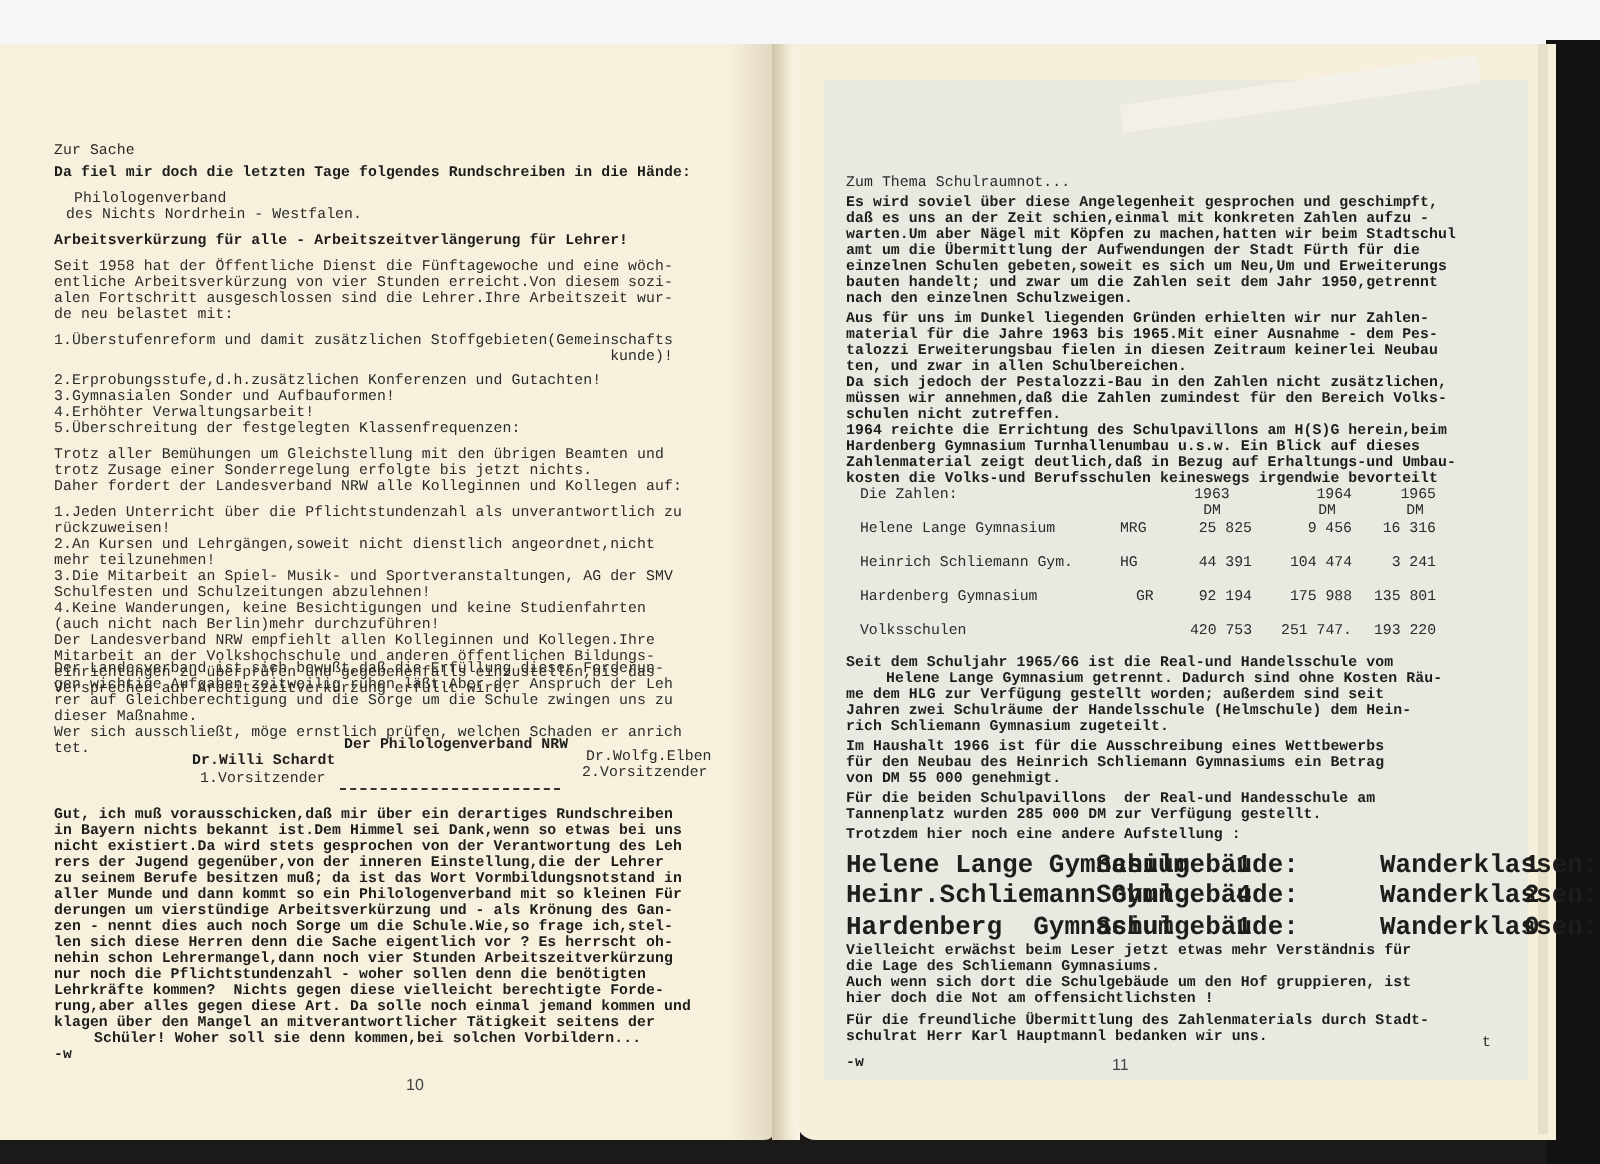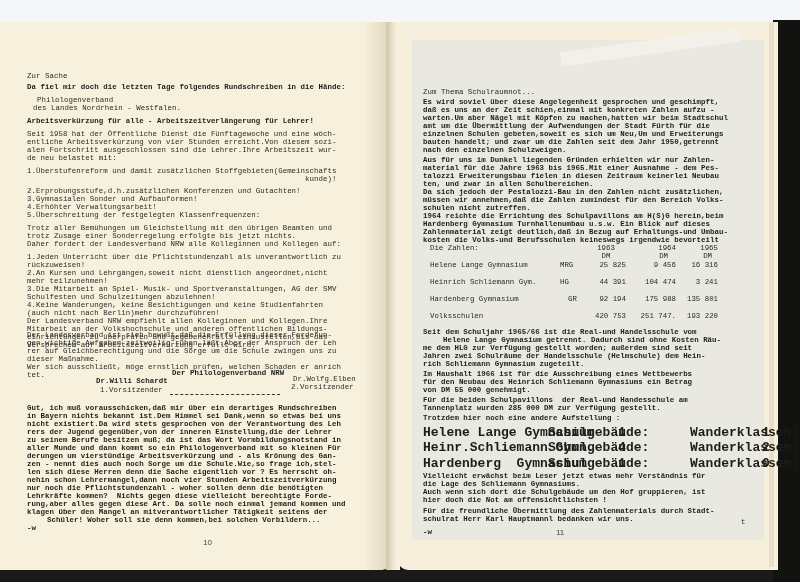--- a/index.html
+++ b/index.html
@@ -66,21 +66,21 @@
 <div class="page-left"></div>
 <div class="gutter"></div>
 <div class="page-right"></div>
 <div class="right-edge-light"></div>
 <div class="ghost"></div>
 <div class="ghost-band"></div>
 
 <div class="text l" style="top:72px;">Zur Sache</div>
 <div class="text l bold" style="top:83px;">Da fiel mir doch die letzten Tage folgendes Rundschreiben in die Hände:</div>
 <div class="text l" style="top:96px; left:37px;">Philologenverband</div>
-<div class="text l" style="top:104px; left:33px;">des Landes Nordrhein - Westfalen.</div>
+<div class="text l" style="top:104px; left:33px;">des Nichts Nordrhein - Westfalen.</div>
 <div class="text l bold" style="top:117px;">Arbeitsverkürzung für alle - Arbeitszeitverlängerung für Lehrer!</div>
 
 <div>
   <div class="text l" style="top:130px;">Seit 1958 hat der Öffentliche Dienst die Fünftagewoche und eine wöch-</div>
   <div class="text l" style="top:138px;">entliche Arbeitsverkürzung von vier Stunden erreicht.Von diesem sozi-</div>
   <div class="text l" style="top:146px;">alen Fortschritt ausgeschlossen sind die Lehrer.Ihre Arbeitszeit wur-</div>
   <div class="text l" style="top:154px;">de neu belastet mit:</div>
 </div>
 
 <div>

